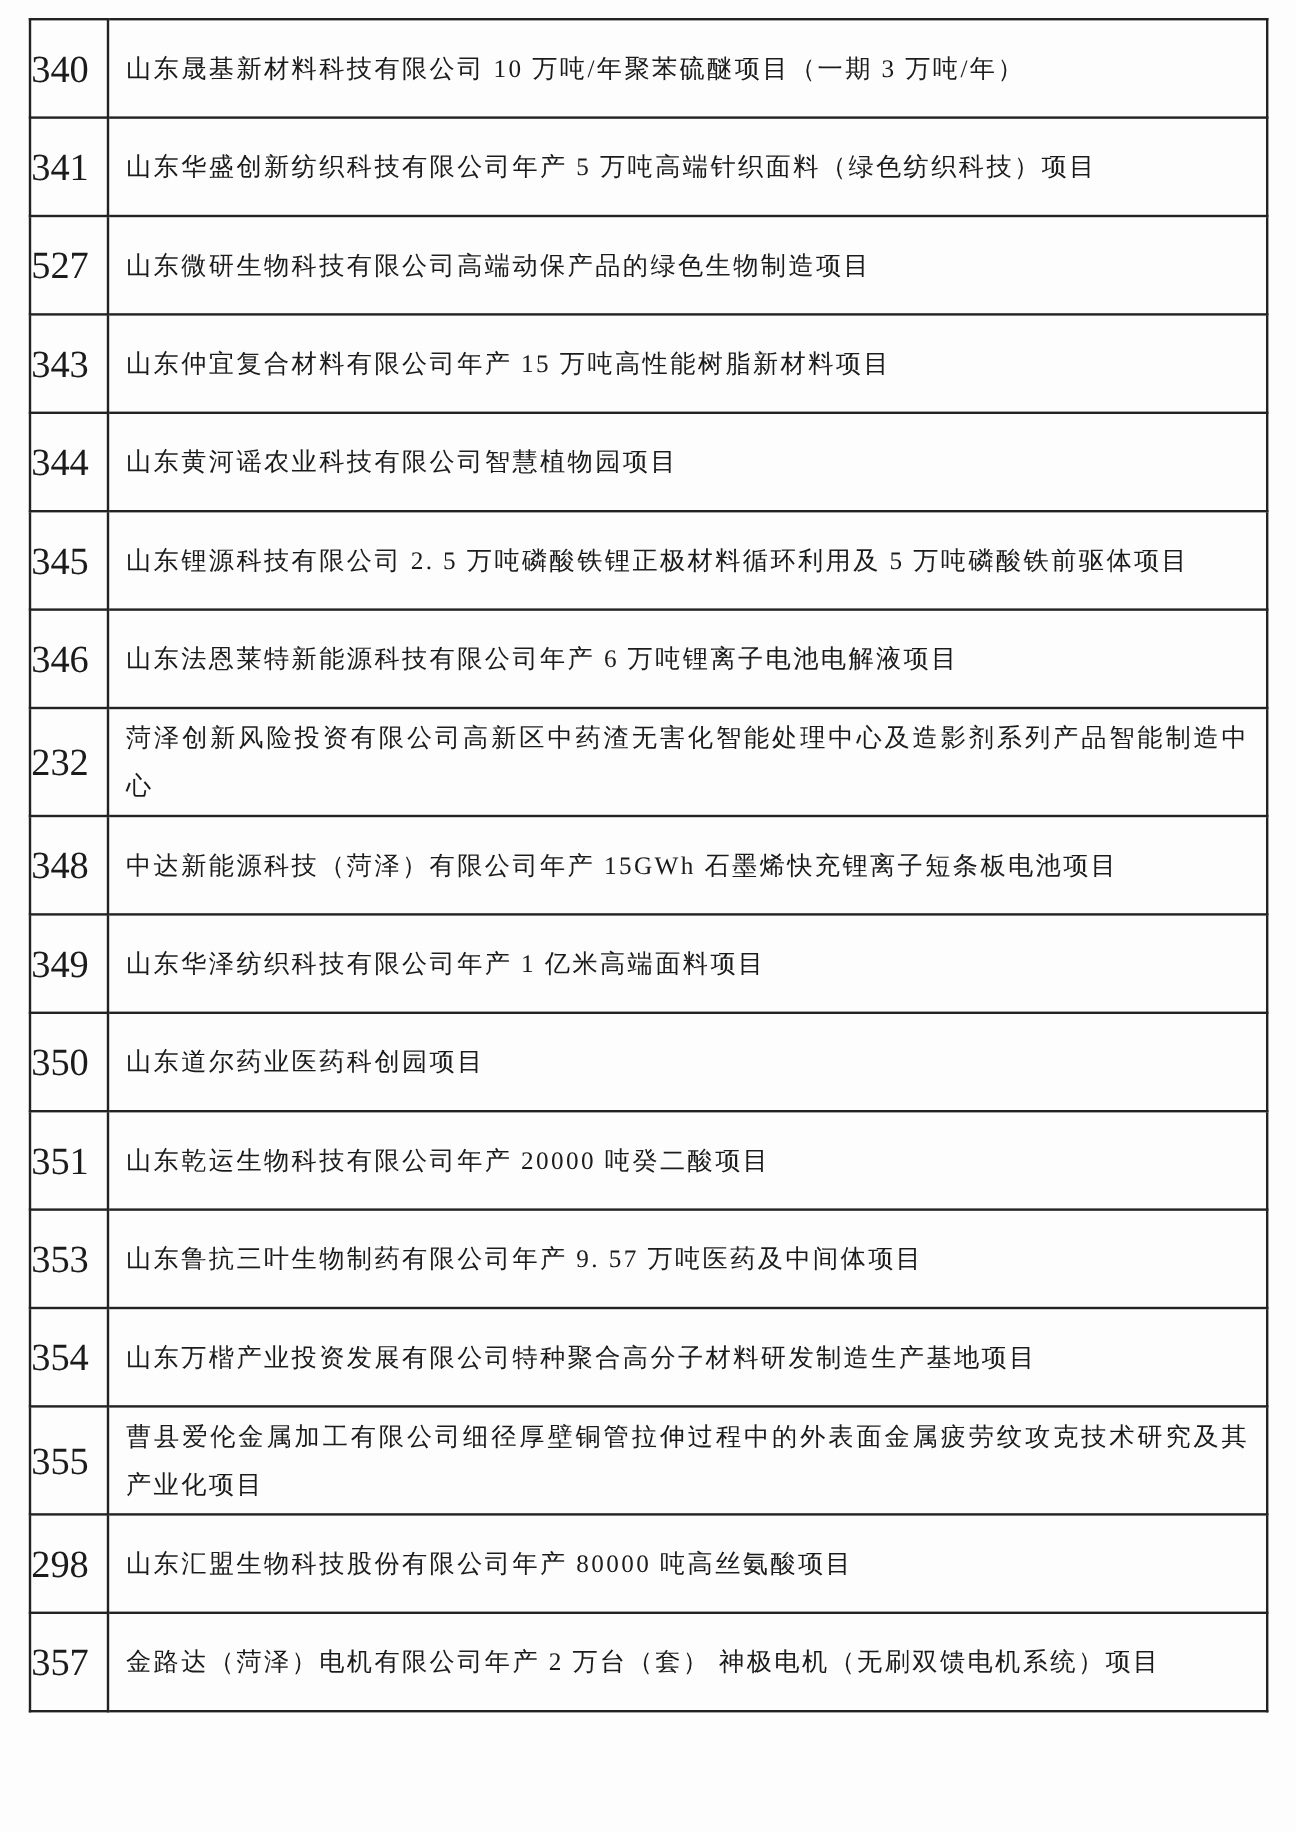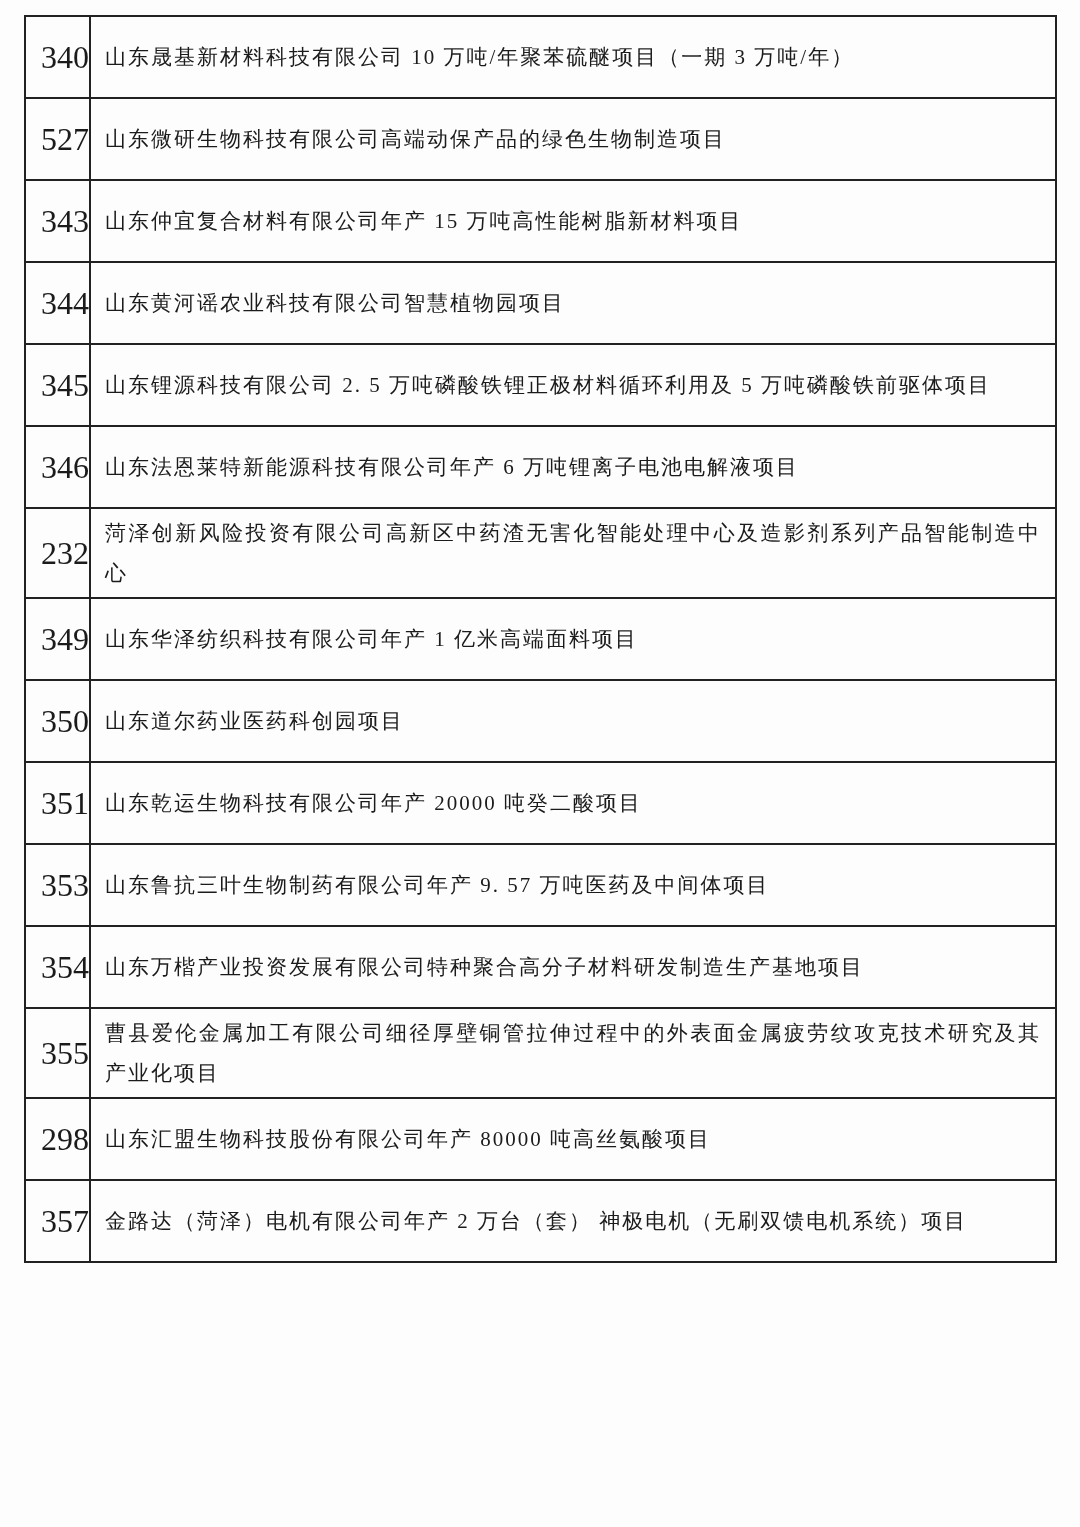--- a/index.html
+++ b/index.html
@@ -28,21 +28,21 @@
     background: transparent;
   }
   table.projects td {
     border: 2px solid #222222;
     vertical-align: middle;
     height: 82px;
     box-sizing: border-box;
   }
   td.num {
     width: 65px;
-    text-align: right;
+    text-align: left;
     font-size: 32px;
     letter-spacing: 0;
     padding: 0;
   }
   td.txt {
     padding: 4px 14px;
     font-size: 21px;
     line-height: 40px;
     letter-spacing: 2px;
     text-align: justify;
@@ -55,20 +55,24 @@
 <body>
 
 <div class="table-wrap">
   <table class="projects">
     <tbody>
         <tr>
     <td class="num">340</td>
     <td class="txt">山东晟基新材料科技有限公司 10 万吨/年聚苯硫醚项目（一期 3 万吨/年）</td>
   </tr>
         <tr>
+    <td class="num">341</td>
+    <td class="txt">山东华盛创新纺织科技有限公司年产 5 万吨高端针织面料（绿色纺织科技）项目</td>
+  </tr>
+        <tr>
     <td class="num">527</td>
     <td class="txt">山东微研生物科技有限公司高端动保产品的绿色生物制造项目</td>
   </tr>
         <tr>
     <td class="num">343</td>
     <td class="txt">山东仲宜复合材料有限公司年产 15 万吨高性能树脂新材料项目</td>
   </tr>
         <tr>
     <td class="num">344</td>
     <td class="txt">山东黄河谣农业科技有限公司智慧植物园项目</td>
@@ -77,20 +81,24 @@
     <td class="num">345</td>
     <td class="txt">山东锂源科技有限公司 2. 5 万吨磷酸铁锂正极材料循环利用及 5 万吨磷酸铁前驱体项目</td>
   </tr>
         <tr>
     <td class="num">346</td>
     <td class="txt">山东法恩莱特新能源科技有限公司年产 6 万吨锂离子电池电解液项目</td>
   </tr>
         <tr>
     <td class="num">232</td>
     <td class="txt">菏泽创新风险投资有限公司高新区中药渣无害化智能处理中心及造影剂系列产品智能制造中心</td>
+  </tr>
+        <tr>
+    <td class="num">348</td>
+    <td class="txt">中达新能源科技（菏泽）有限公司年产 15GWh 石墨烯快充锂离子短条板电池项目</td>
   </tr>
         <tr>
     <td class="num">349</td>
     <td class="txt">山东华泽纺织科技有限公司年产 1 亿米高端面料项目</td>
   </tr>
         <tr>
     <td class="num">350</td>
     <td class="txt">山东道尔药业医药科创园项目</td>
   </tr>
         <tr>

